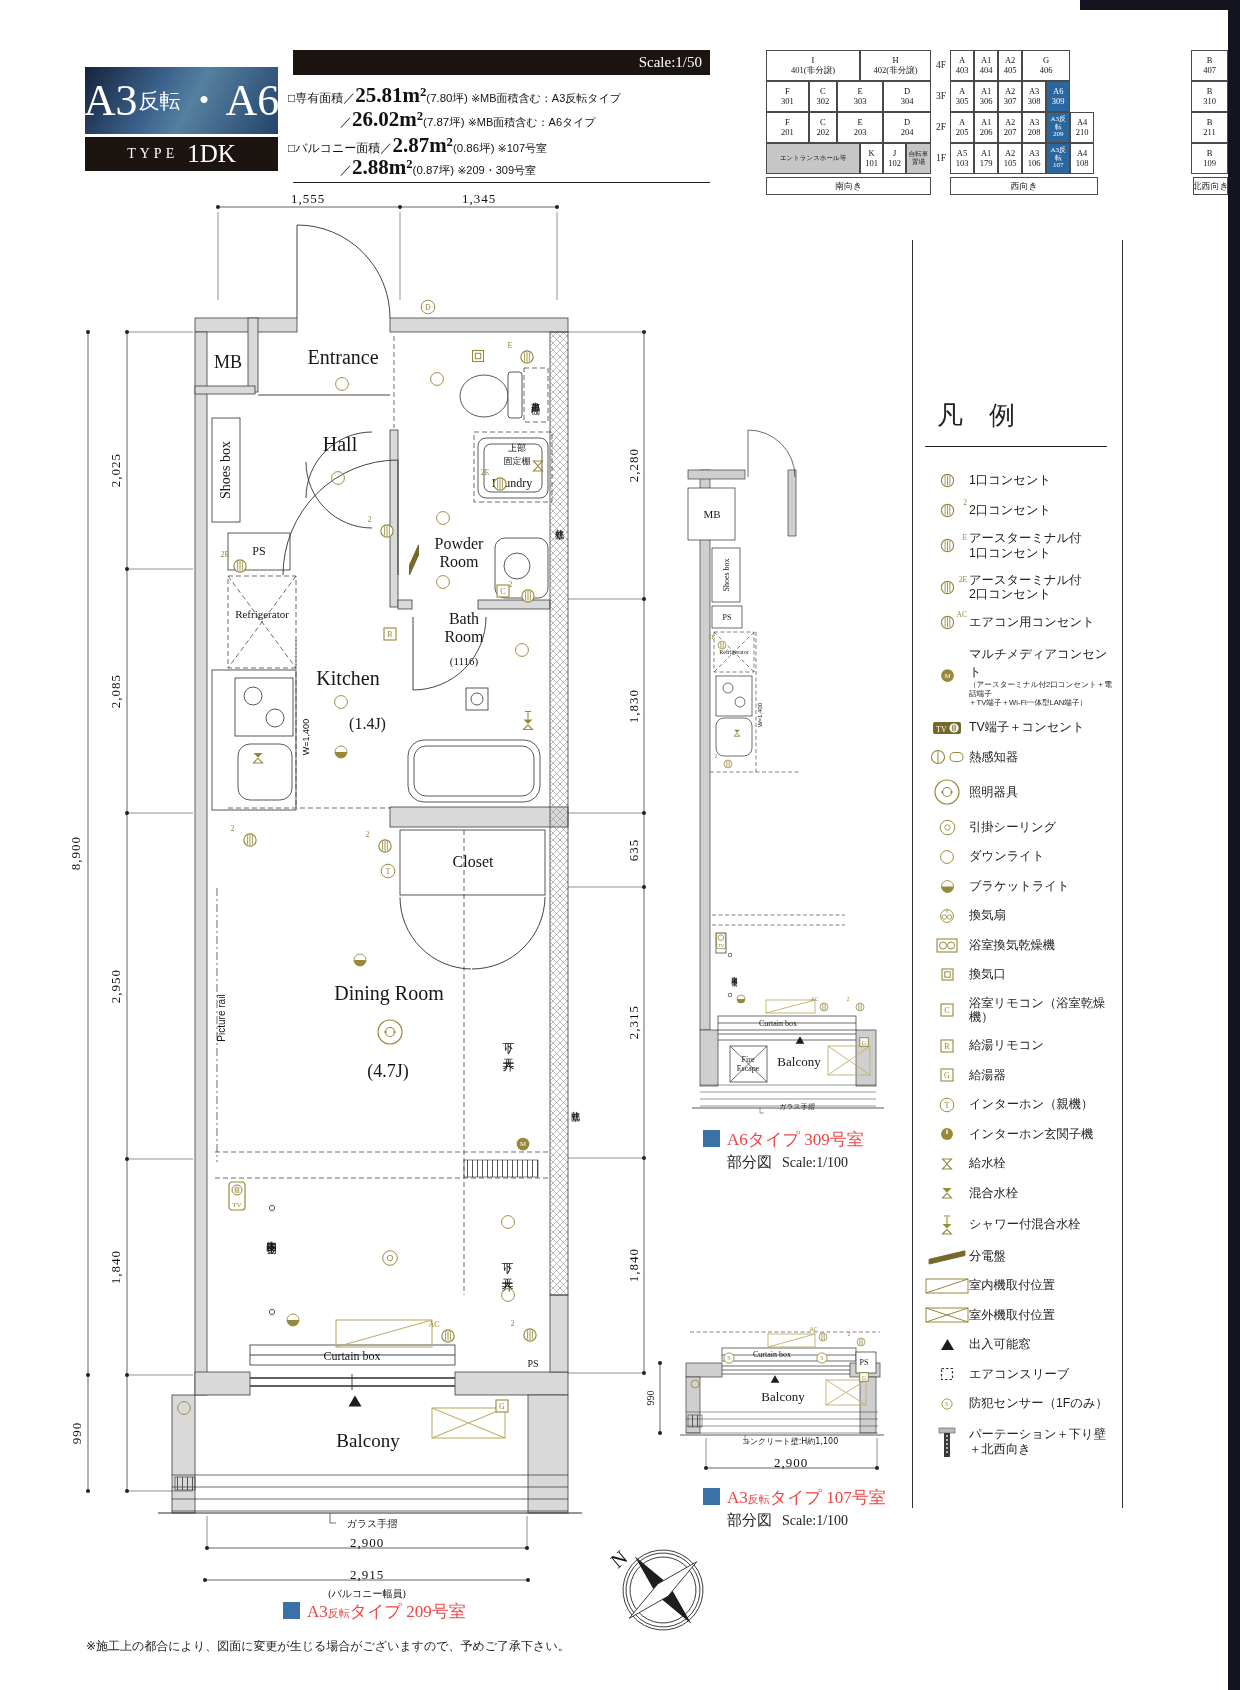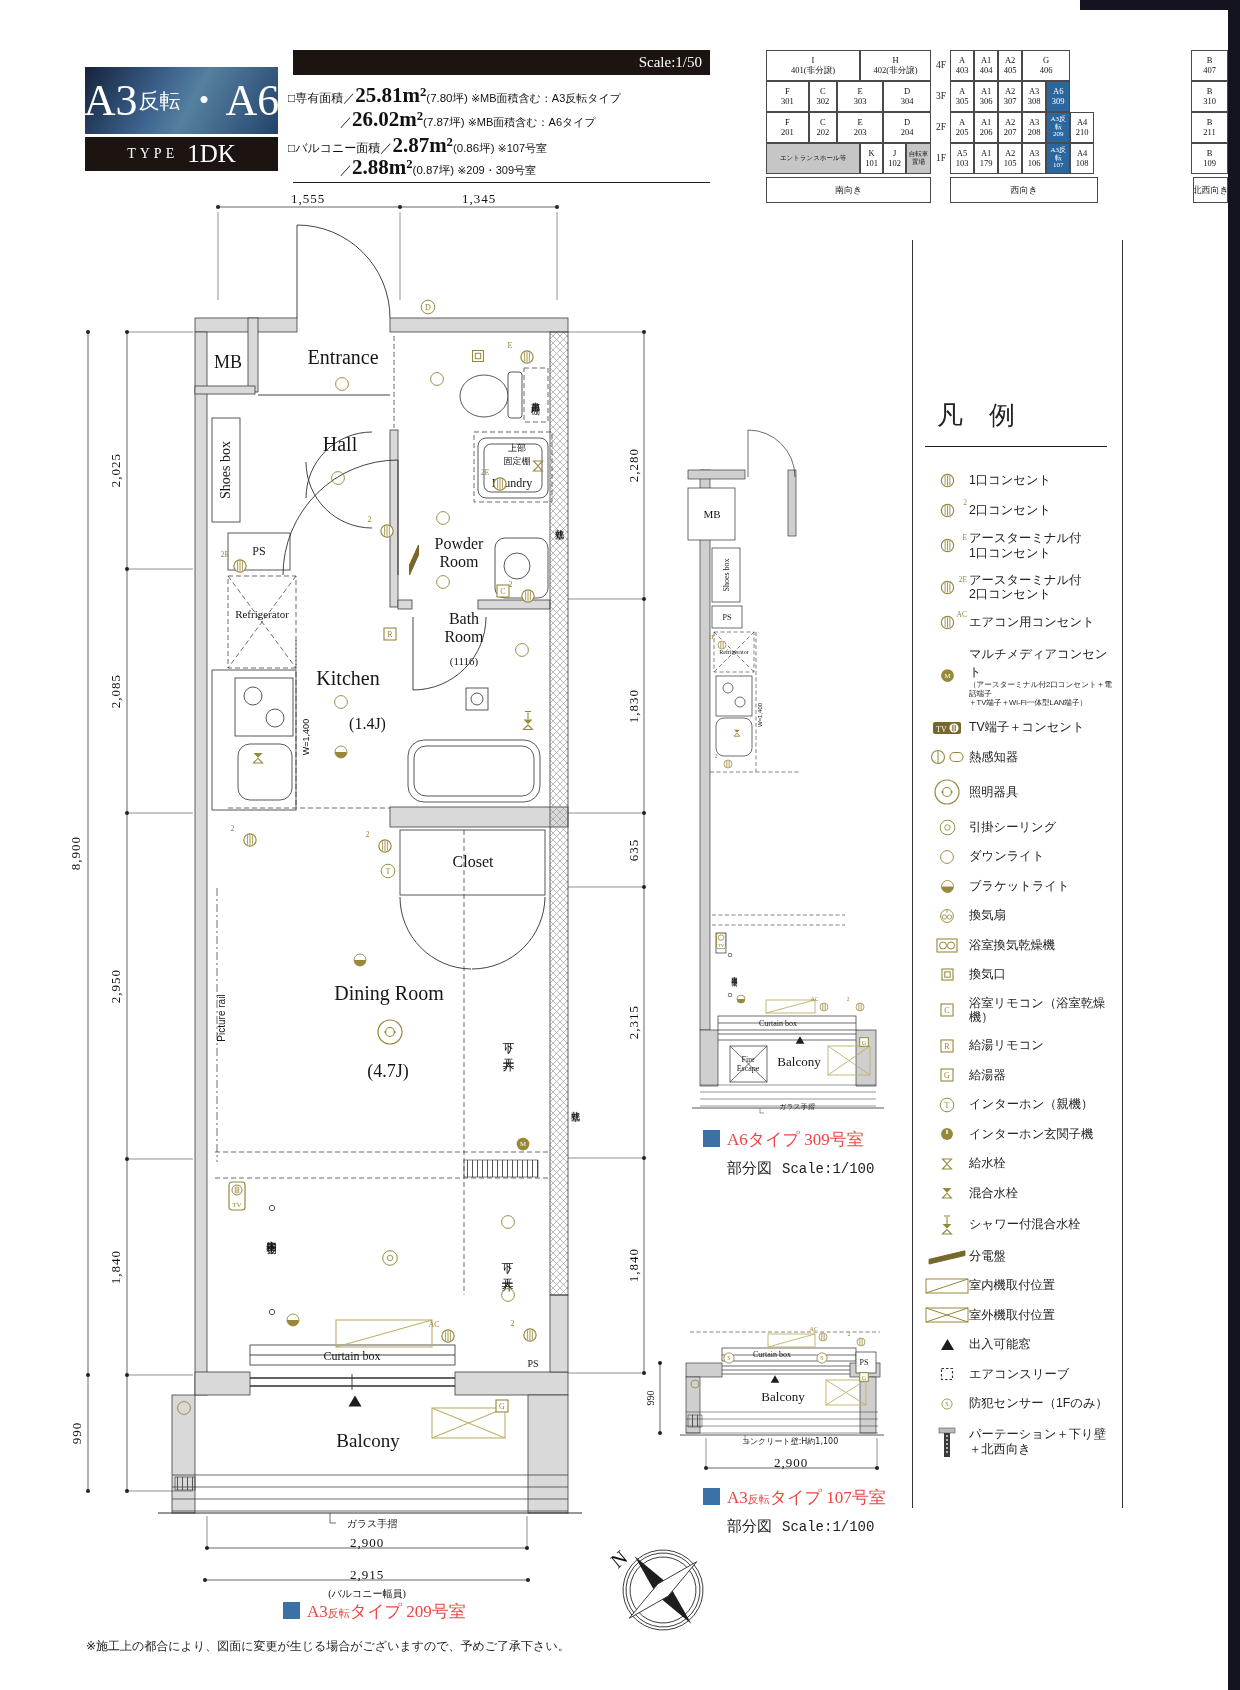--- a/index.html
+++ b/index.html
@@ -31,21 +31,21 @@
 .gtbl{position:absolute;display:flex;flex-direction:column}
 .grow{display:flex;height:31px}
 .gcell{box-sizing:border-box;border:0.8px solid #4a4a4a;display:flex;flex-direction:column;align-items:center;
   justify-content:center;font-family:"Liberation Serif",serif;font-size:8.5px;line-height:1.1;color:#111;
   background:#fff;overflow:hidden;text-align:center}
 .gcell.small{font-size:7px}
 .gcell.g{background:#c6c6c6;font-family:"DejaVu Sans",sans-serif;font-size:6.5px}
 .gcell.h{background:#2b669f;color:#fff}
 .gcell.e{border:none;background:transparent}
 .flab{position:absolute;width:16px;text-align:center;font-family:"Liberation Serif",serif;font-size:9.5px}
-.dirbox{position:absolute;height:26px;border:0.8px solid #4a4a4a;display:flex;align-items:center;
+.dirbox{position:absolute;height:18px;border:0.8px solid #4a4a4a;display:flex;align-items:center;
   justify-content:center;font-size:9px;background:#fff;box-sizing:border-box;overflow:hidden;white-space:nowrap}
 
 .leg{left:912px;top:240px;width:211px;height:1268px;border-left:1px solid #333;border-right:1px solid #333;box-sizing:border-box}
 .leg-h{position:absolute;top:158px;left:24px;font-family:"Liberation Serif","DejaVu Sans",serif;
   font-size:26px;color:#222;white-space:nowrap}
 .leg-rule{position:absolute;top:206px;left:12px;width:182px;border-top:1.3px solid #222}
 .leg-items{position:absolute;top:232px;left:12px;width:192px;display:flex;flex-direction:column;gap:12.5px}
 .leg-item{display:flex;align-items:center;min-height:17px}
 .leg-ic{flex:0 0 44px;display:flex;align-items:center;justify-content:center;position:relative;color:#97883a}
 .leg-ic i{position:absolute;top:-4px;right:2px;font:7.5px "Liberation Serif",serif;font-style:normal;color:#97883a}
@@ -69,21 +69,21 @@
 .dim.v{transform:translate(-50%,-50%) rotate(-90deg)}
 .dim.sm{font-size:10px;letter-spacing:0}
 .sym{position:absolute;transform:translate(-50%,-50%);display:flex;align-items:center;justify-content:center;color:#97883a}
 .sym i{position:absolute;top:-8px;left:-11px;font:8px "Liberation Serif",serif;font-style:normal;color:#97883a}
 .sym.tiny i{top:-6px;left:-8px;font-size:6px}
 
 .cap{position:absolute;display:flex;align-items:flex-start;gap:7px}
 .cap .sq{width:17px;height:17px;background:#3a72a8;flex:0 0 17px;margin-top:2px}
 .cap .t1{font-family:Liberation Serif, serif;font-size:17px;color:#ef4444;white-space:nowrap}
 .cap .t1 .rv{font-size:11px}
-.cap .t2{font-family:Liberation Mono, monospace;font-size:15px;color:#222;margin-top:8px;white-space:nowrap}
+.cap .t2{font-family:Liberation Serif, serif;font-size:15px;color:#222;margin-top:2px;white-space:nowrap}
 .cap .t2 .sc{font-size:14px;margin-left:10px}
 .footnote{left:86px;top:1638px;font-size:12px;color:#222;white-space:nowrap}
 .rbar{left:1228px;top:0;width:12px;height:1690px;background:#131420}
 .tbar{left:1080px;top:0;width:160px;height:10px;background:#131420}
 .compass-n{position:absolute;left:612px;top:1548px;font:20px "Liberation Serif",serif;transform:rotate(-40deg);color:#111}
 </style>
 </head>
 <body>
 
 <div class="sheet">

